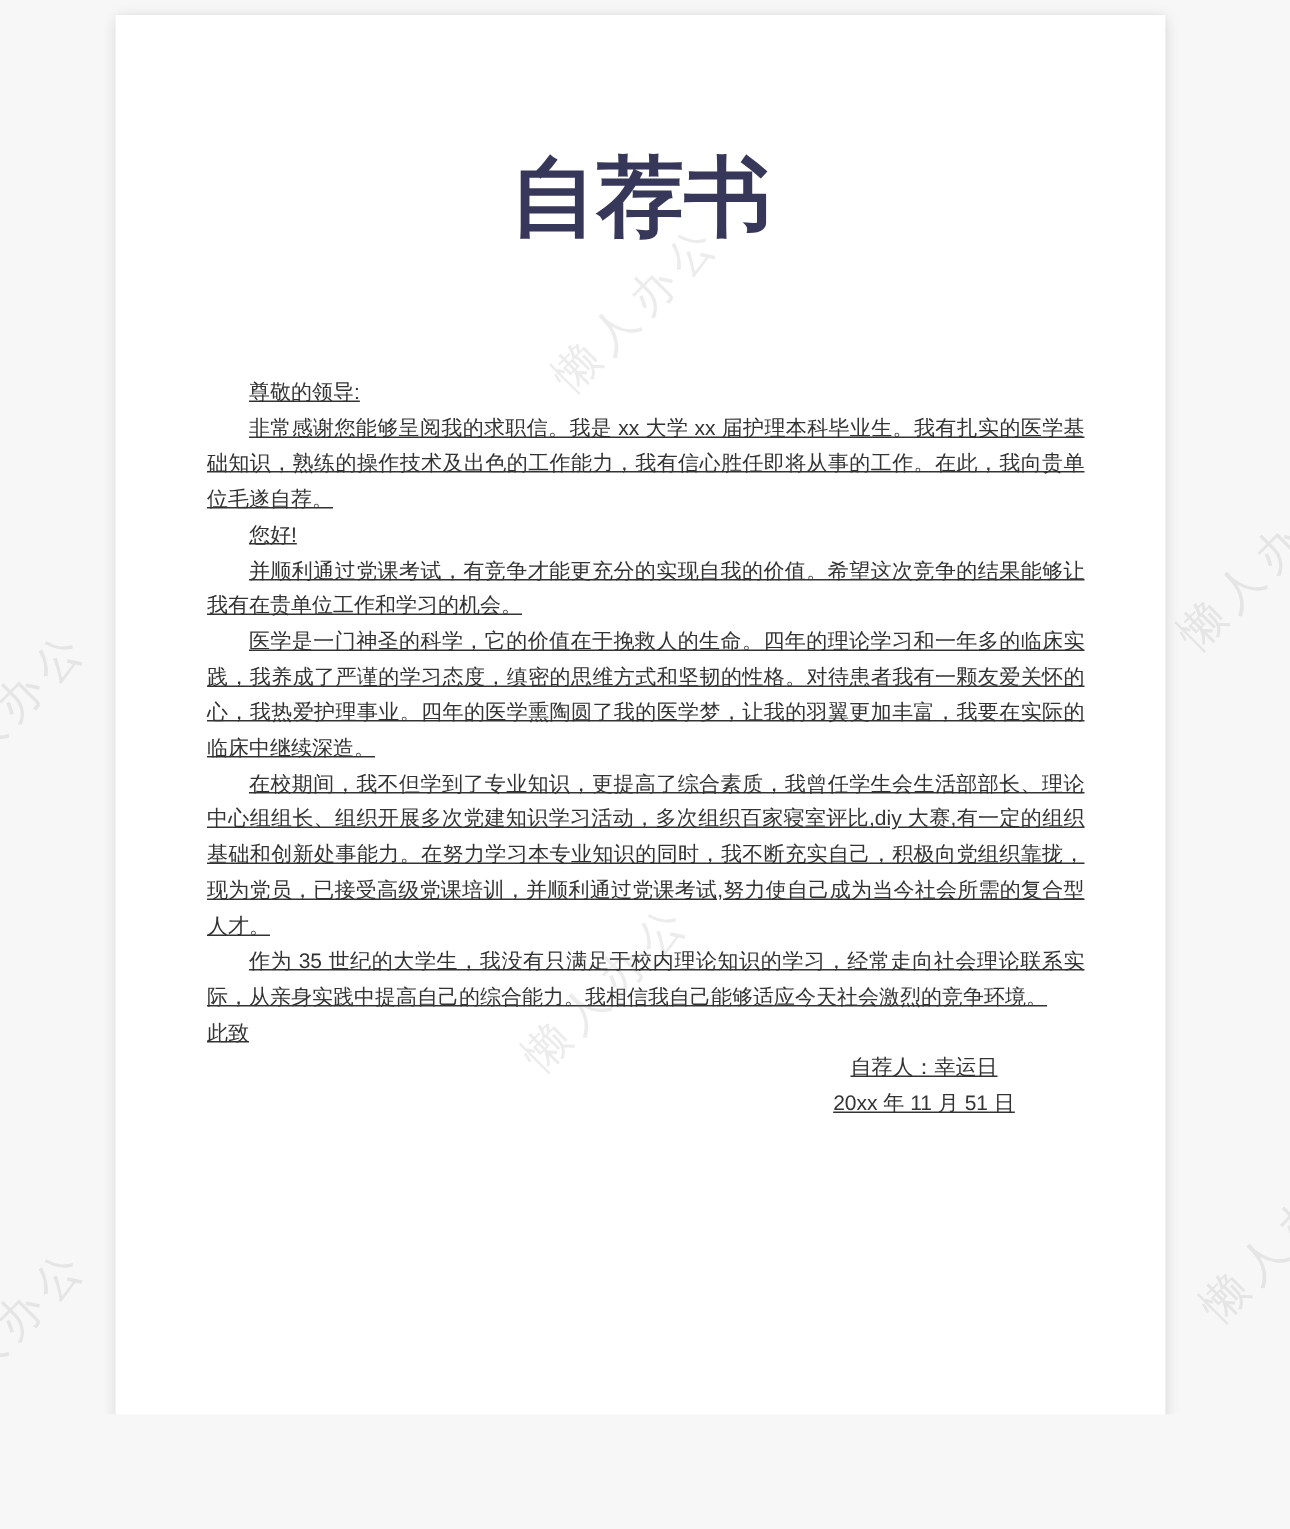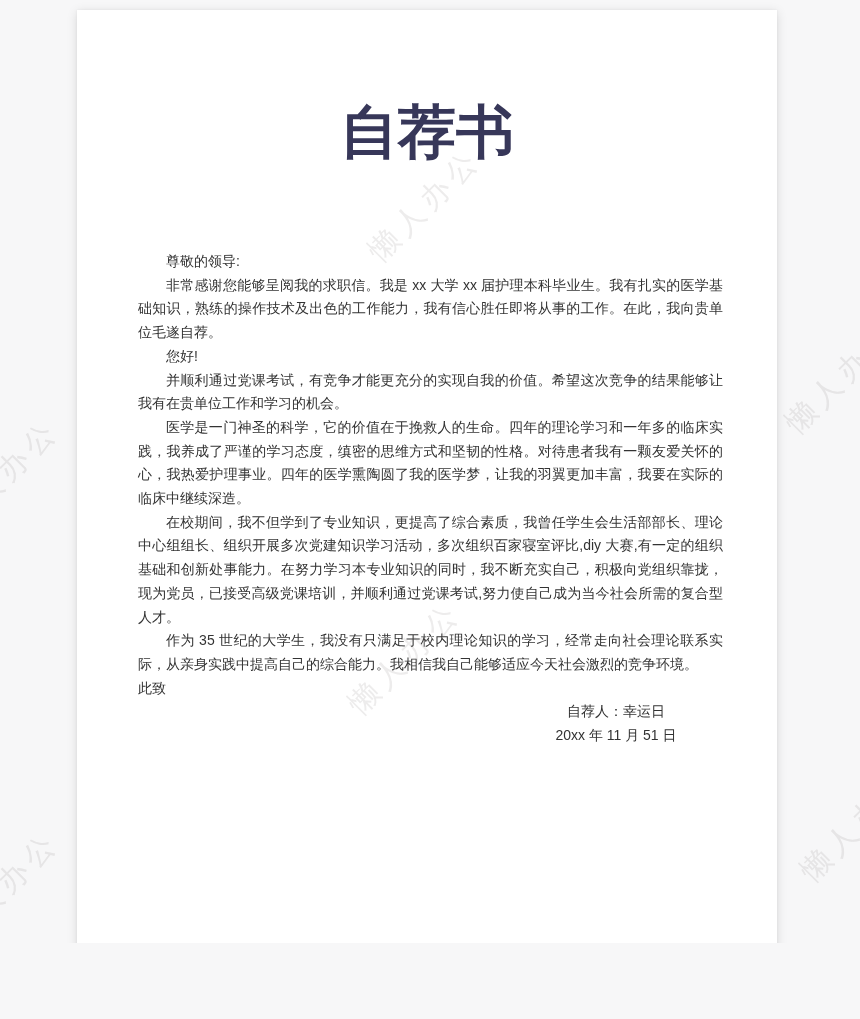--- a/index.html
+++ b/index.html
@@ -37,21 +37,21 @@
 
   .doc-body {
     margin: 84px 54px 0 61px;
     font-size: 14px;
     line-height: 23.7px;
     color: #333333;
     text-align: justify;
     text-justify: inter-ideograph;
   }
 
-  .doc-body p { margin: 0; }
+  .doc-body p { margin: 0; text-decoration: underline; }
   .indent { text-indent: 2em; }
 
   .signature {
     width: 170px;
     margin: 0 22px 12px auto;
     text-align: center;
     white-space: nowrap;
   }
 
   .watermark-layer {

